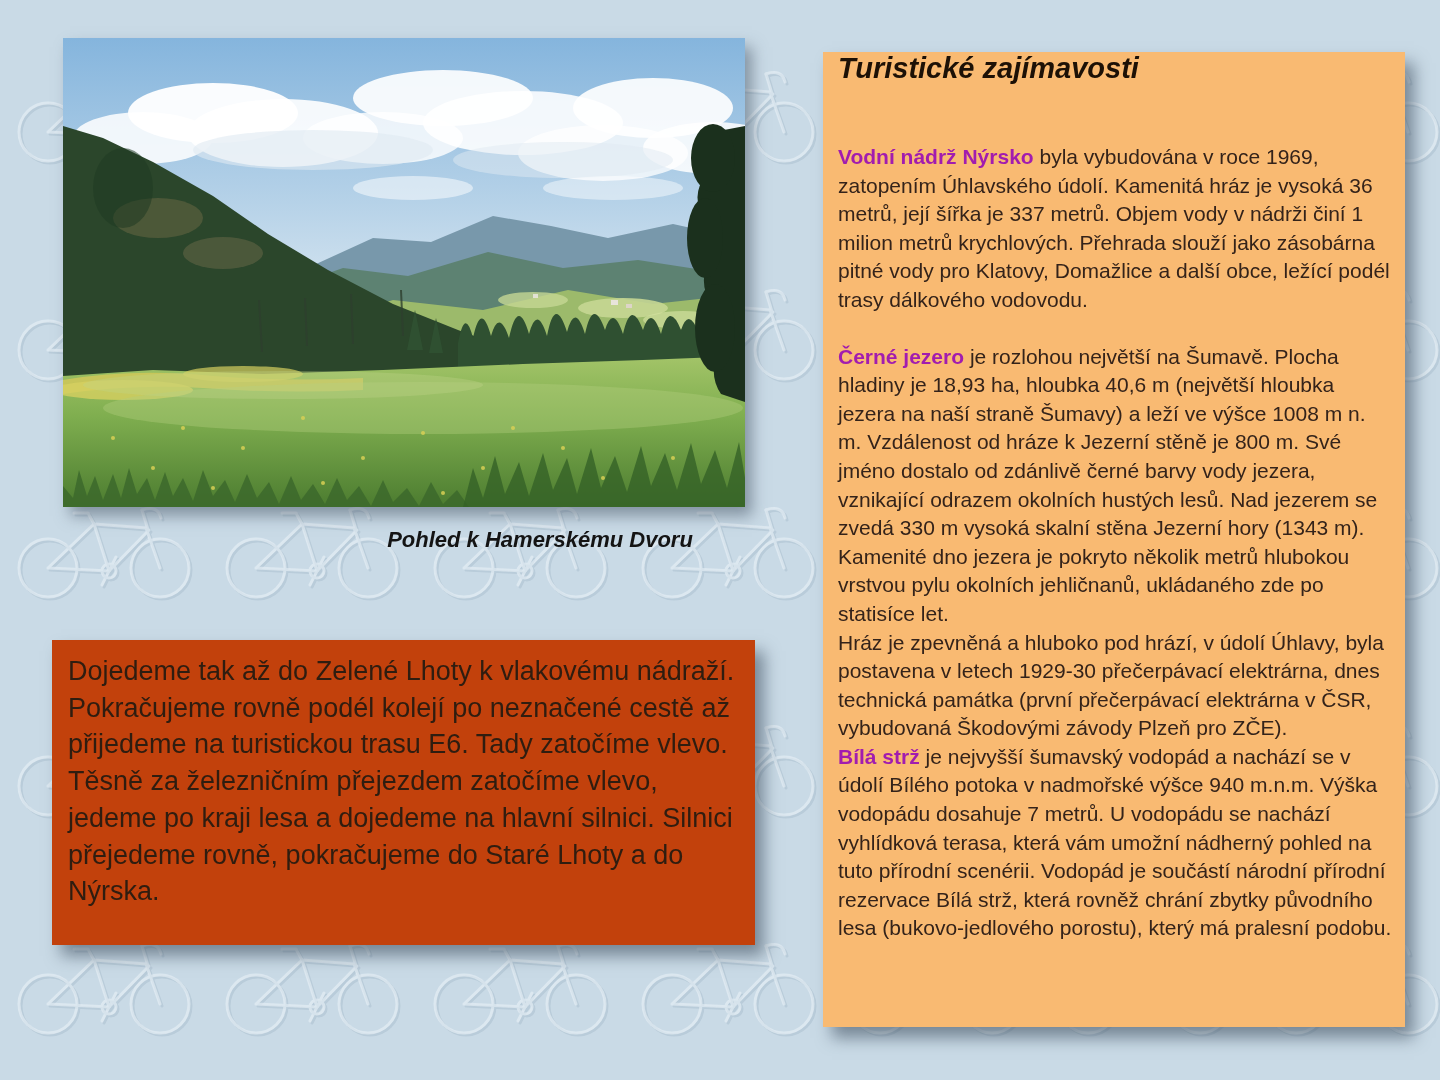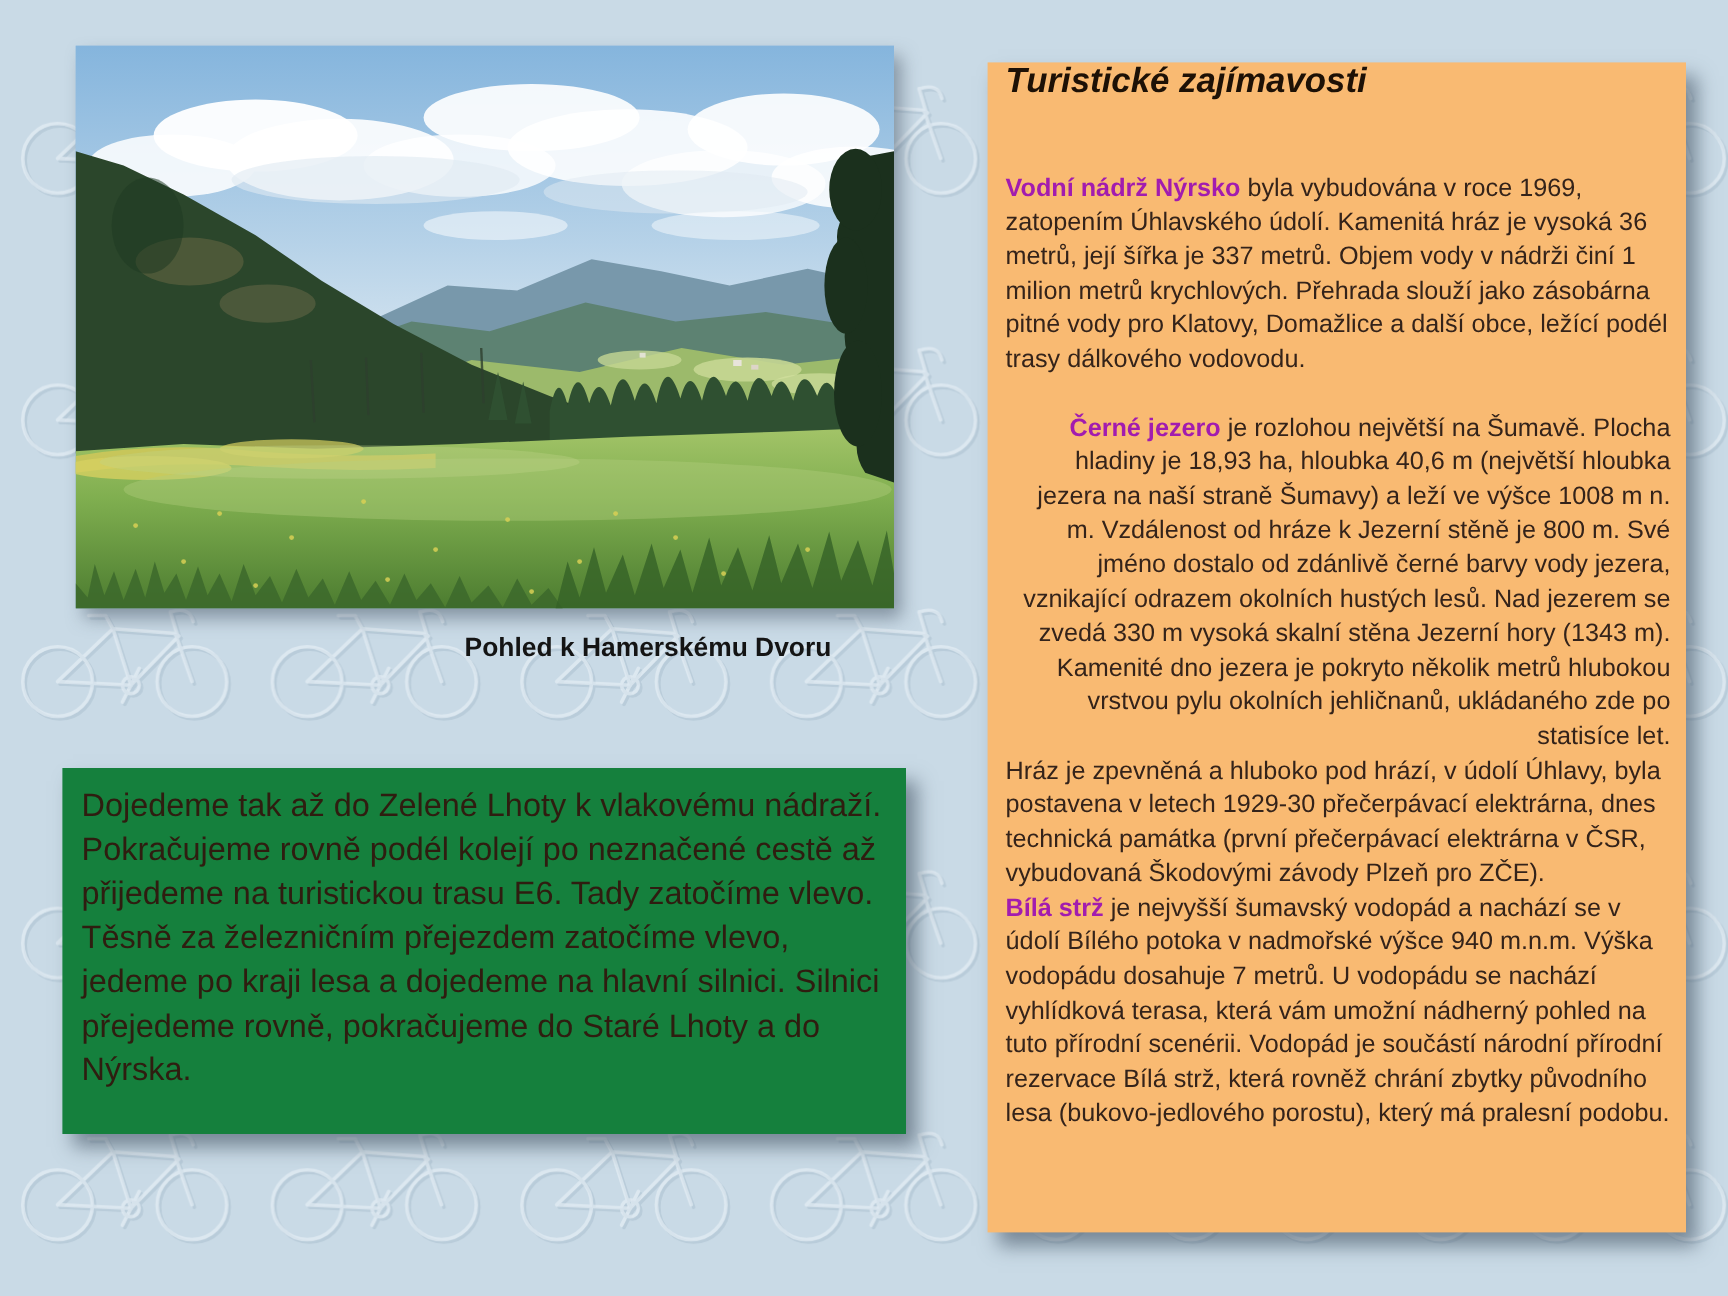--- a/index.html
+++ b/index.html
@@ -10,26 +10,26 @@
   .photo-wrap{
     position:absolute;left:63px;top:38px;width:682px;height:469px;
     box-shadow:7px 9px 14px rgba(74,90,106,0.55);
     background:#9ec3e0;
   }
   .photo-wrap svg{display:block;}
 
   .caption{
     position:absolute;left:200px;top:527px;width:680px;
     text-align:center;
-    font-size:22px;font-weight:bold;color:#141414;
+    font-size:22px;font-weight:bold;font-style:italic;color:#141414;
   }
 
   .left-box{
     position:absolute;left:52px;top:640px;width:703px;height:305px;
-    background:#15803d;
+    background:#c2410c;
     box-shadow:9px 11px 15px rgba(70,86,102,0.62);
     box-sizing:border-box;
     padding:13px 18px 4px 16px;
   }
   .left-box p{
     margin:0;font-size:27px;line-height:36.7px;color:#2f1d10;
   }
 
   .right-panel{
     position:absolute;left:823px;top:52px;width:582px;height:975px;
@@ -38,21 +38,21 @@
     box-sizing:border-box;
     padding:0 13px 0 15px;
   }
   .right-panel h1{
     margin:0 0 58px 0;
     font-size:29px;font-weight:bold;font-style:italic;color:#1d1106;
   }
   .right-panel p{
     margin:0;font-size:21px;line-height:28.6px;color:#34231a;
   }
-  .right-panel p.gap-before{margin-top:28px;text-align:right;}
+  .right-panel p.gap-before{margin-top:28px;}
   .right-panel b{font-weight:bold;color:#a21caf;}
 </style>
 </head>
 <body>
 
 <div class="page">
 
   <svg class="bg-svg" width="1440" height="1080" viewBox="0 0 1440 1080">
     <defs>
       <g id="bike" fill="none" stroke-linecap="round" stroke-linejoin="round">

